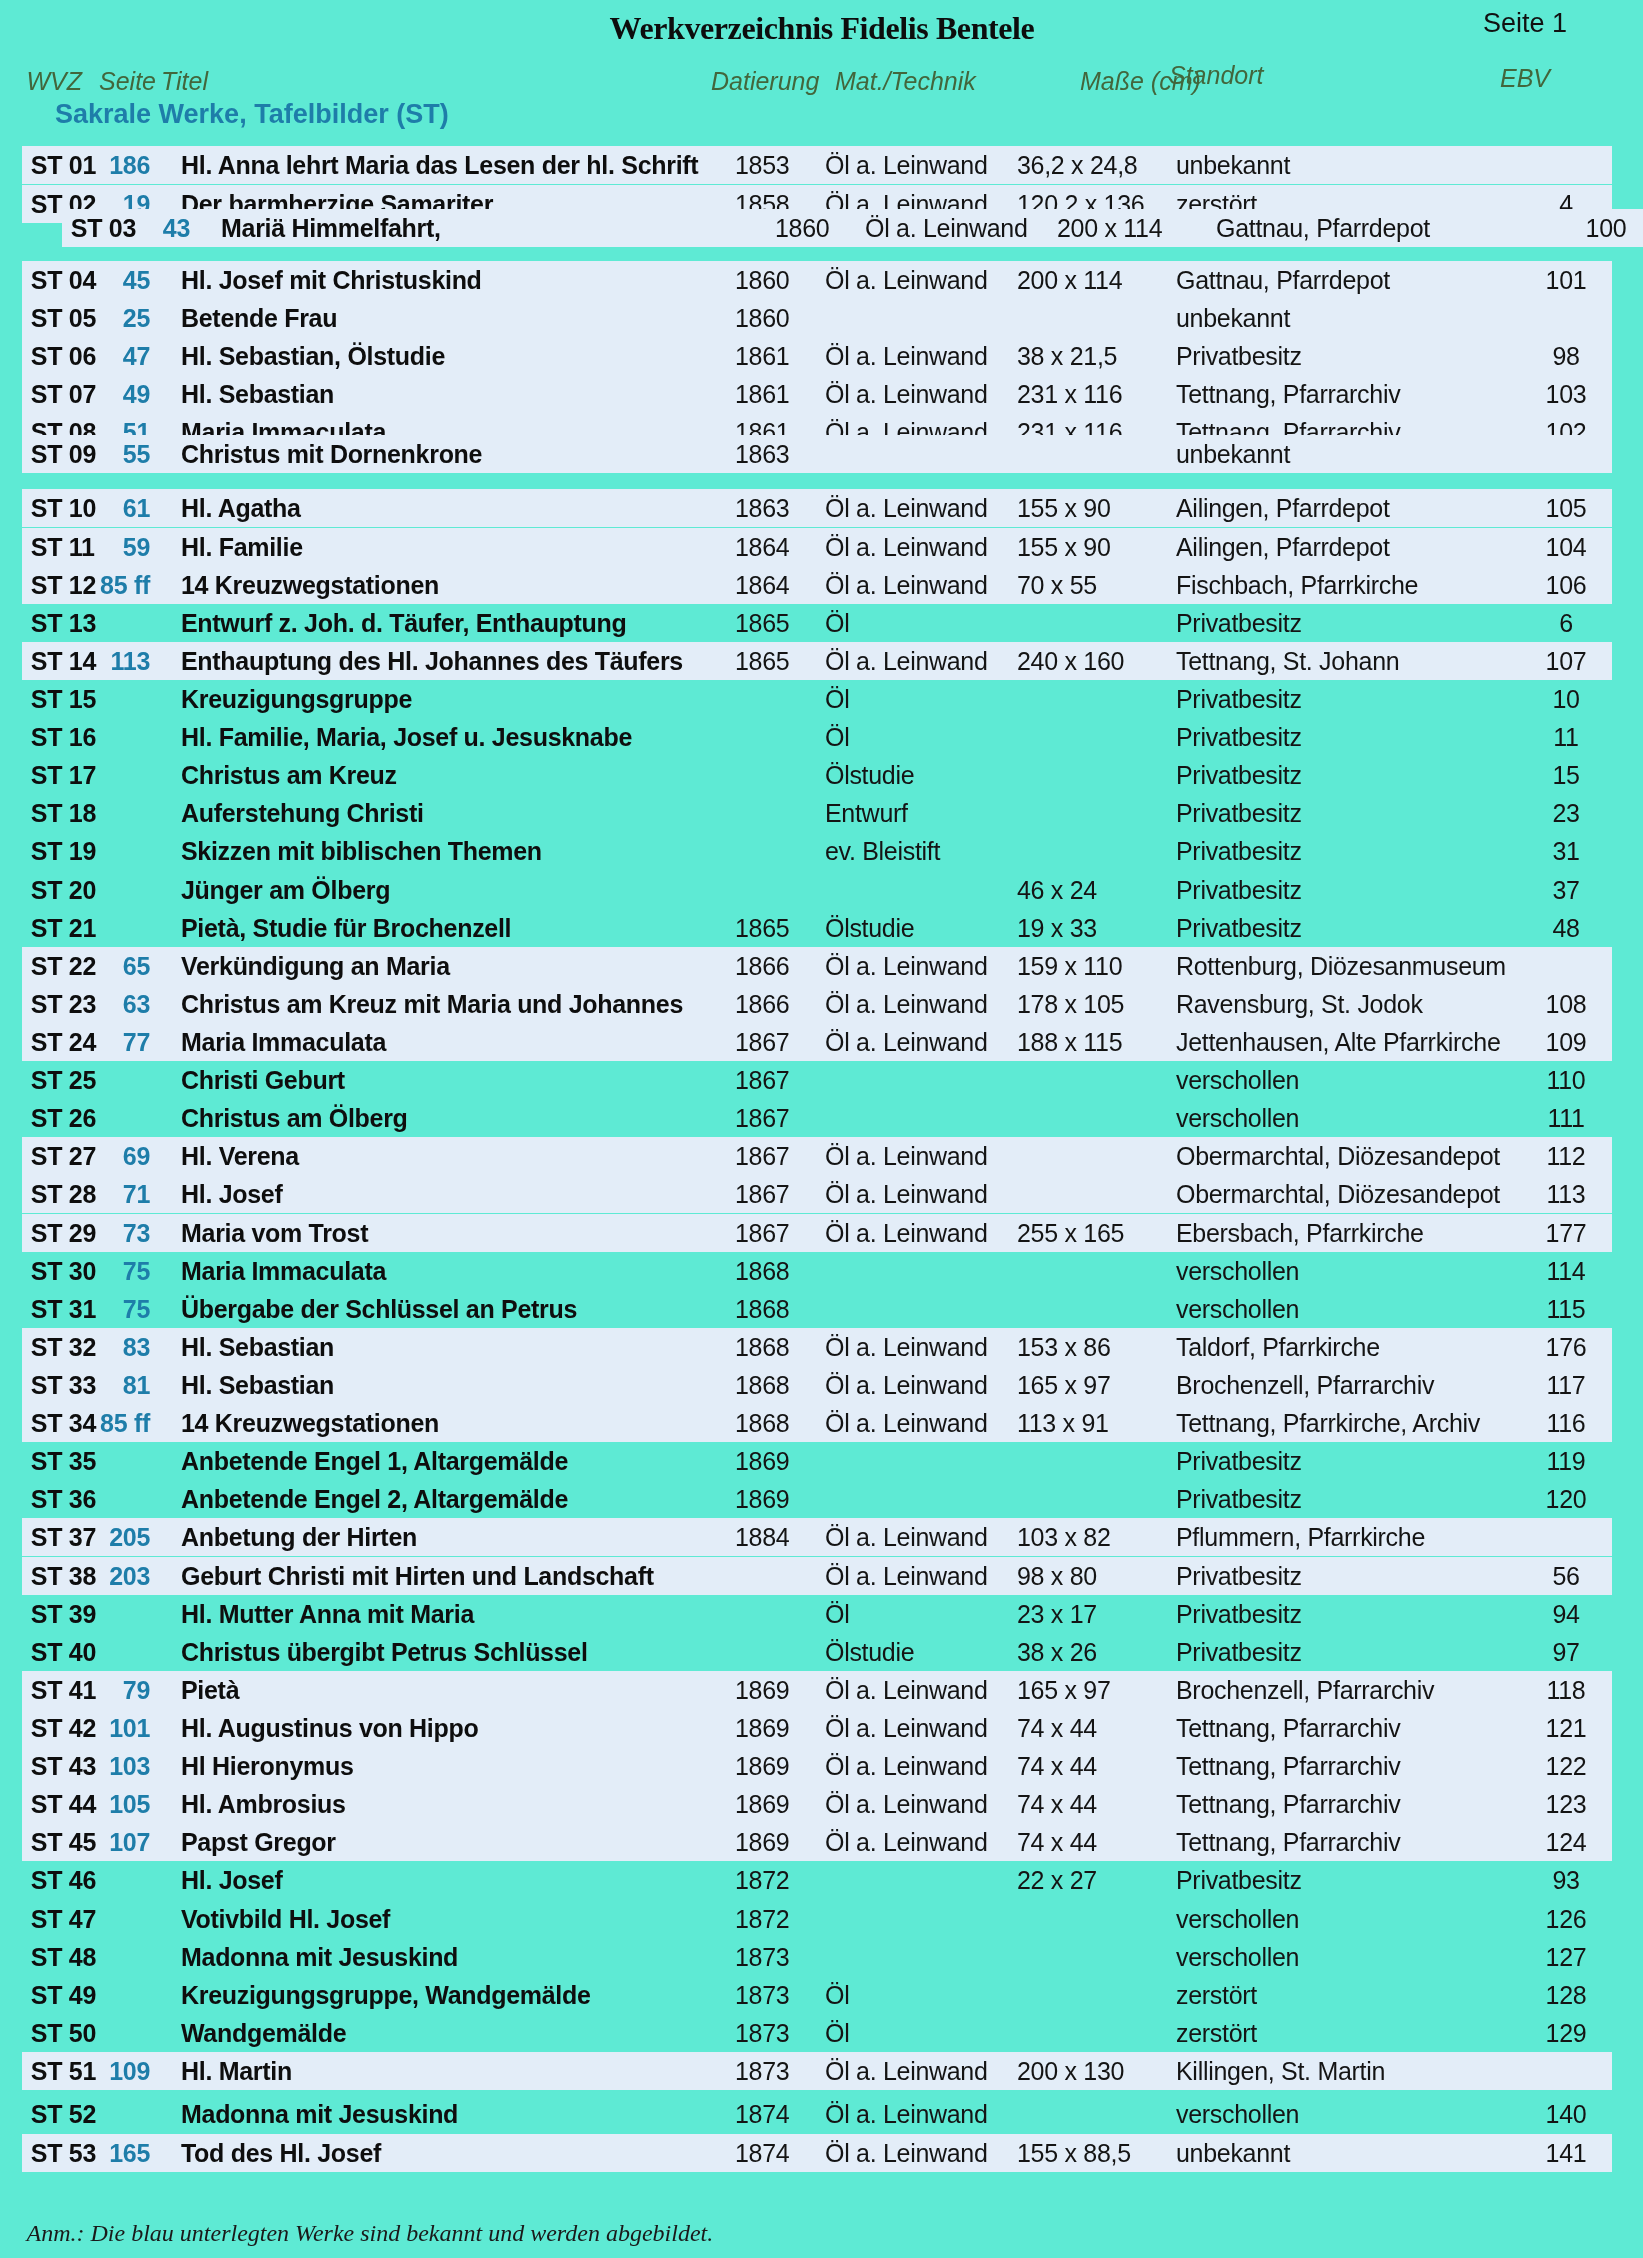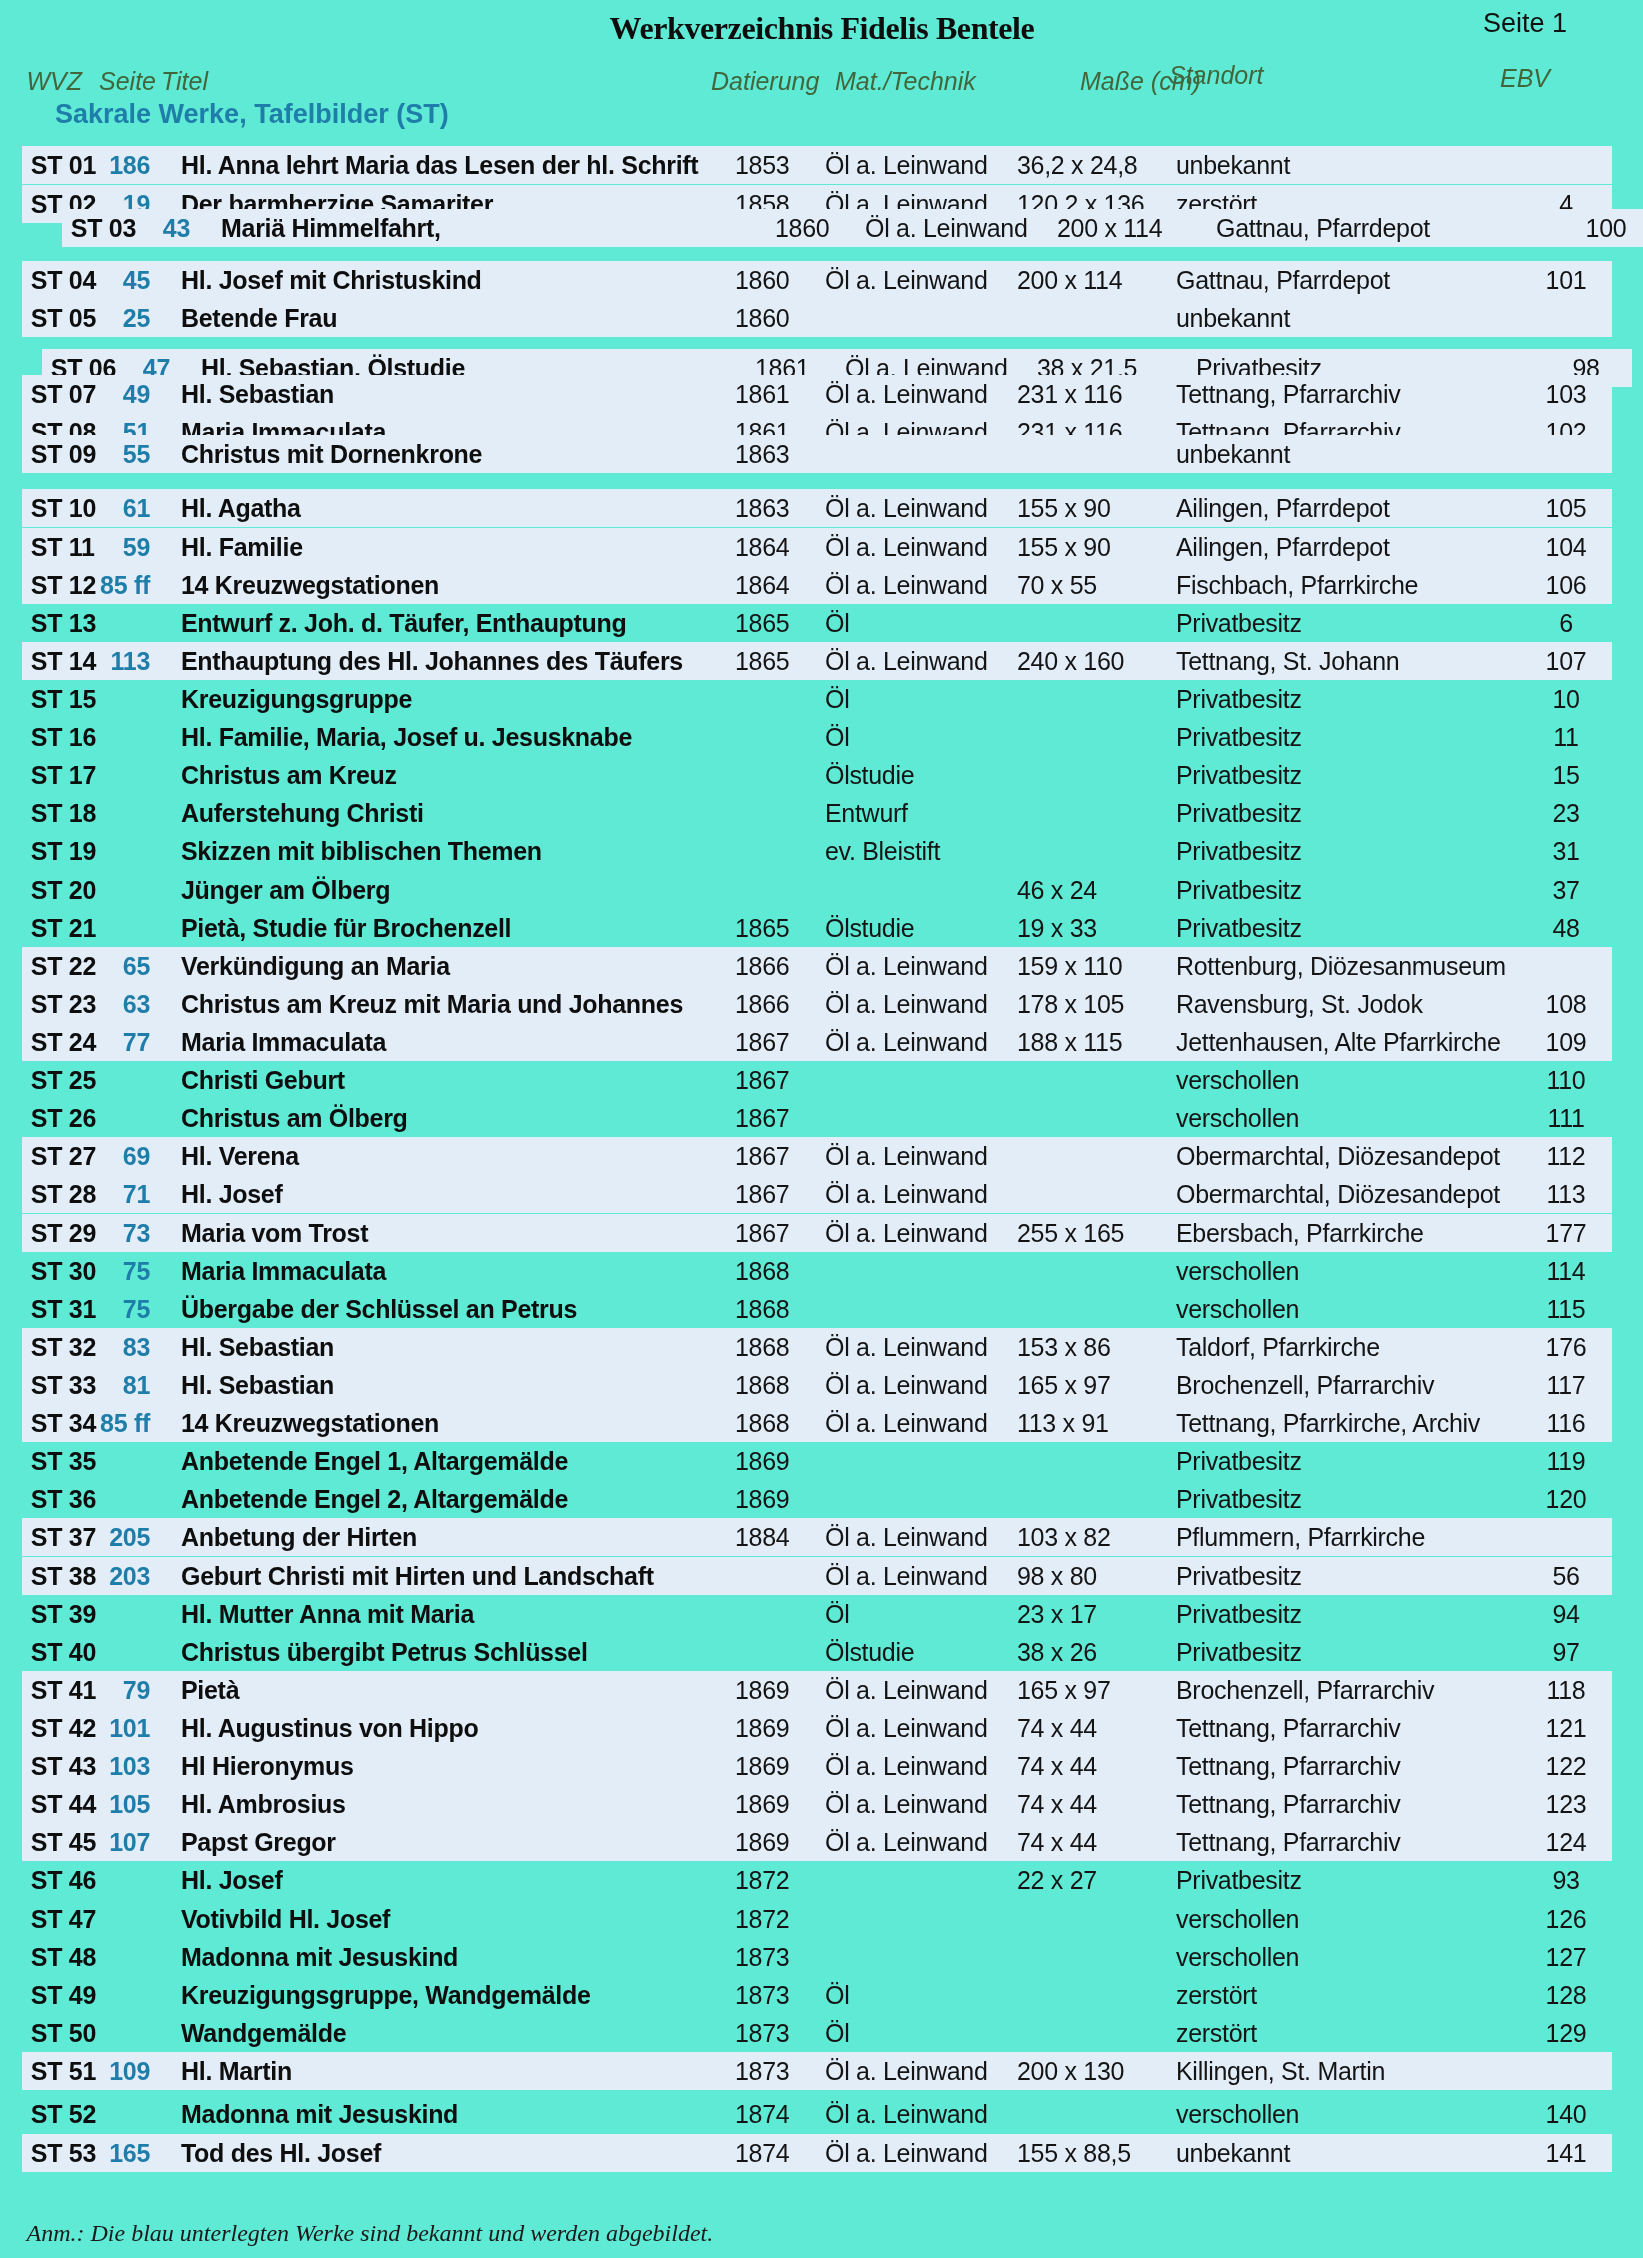--- a/index.html
+++ b/index.html
@@ -147,21 +147,21 @@
       <div class="row hl" style="top: 299px;">
     <span class="c-wvz">ST 05</span>
     <span class="c-seite">25</span>
     <span class="c-titel">Betende Frau</span>
     <span class="c-datierung">1860</span>
     <span class="c-technik"></span>
     <span class="c-masse"></span>
     <span class="c-standort">unbekannt</span>
     <span class="c-ebv"></span>
   </div>
-      <div class="row hl" style="top: 349px; margin-left: 20px;">
+      <div class="row hl" style="top: 337px;">
     <span class="c-wvz">ST 06</span>
     <span class="c-seite">47</span>
     <span class="c-titel">Hl. Sebastian, Ölstudie</span>
     <span class="c-datierung">1861</span>
     <span class="c-technik">Öl a. Leinwand</span>
     <span class="c-masse">38 x 21,5</span>
     <span class="c-standort">Privatbesitz</span>
     <span class="c-ebv">98</span>
   </div>
       <div class="row hl" style="top: 375px;">

